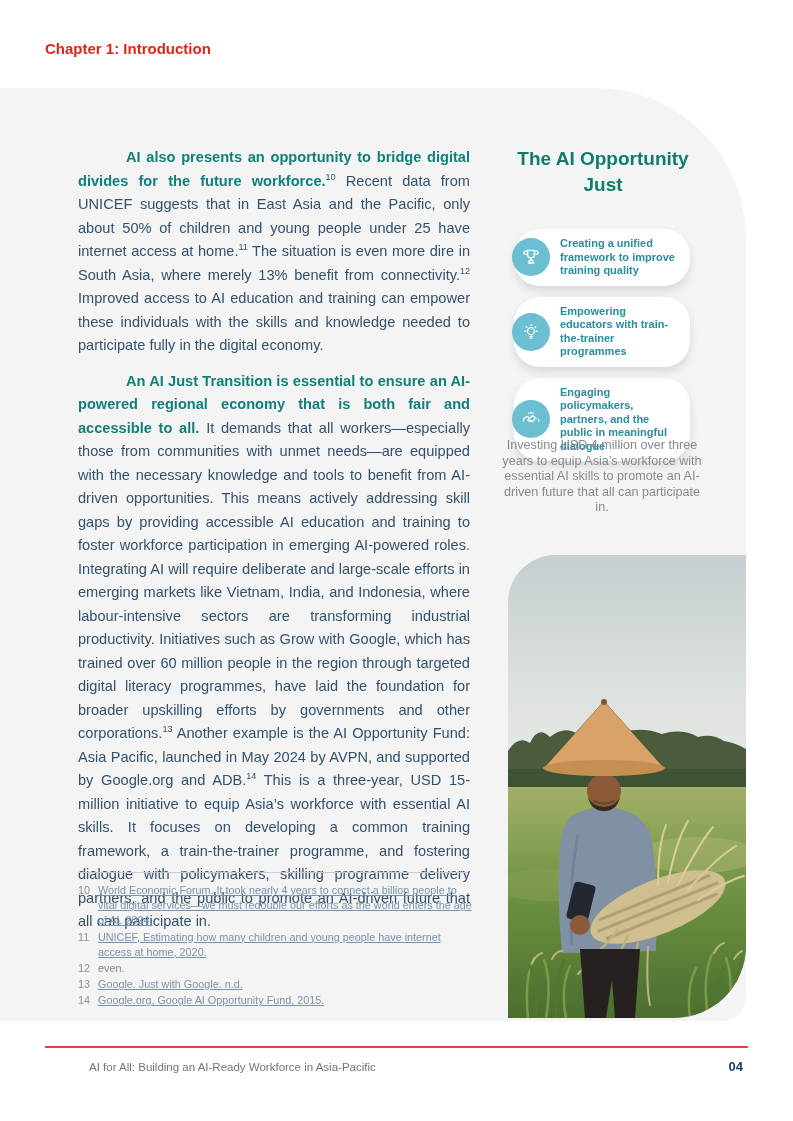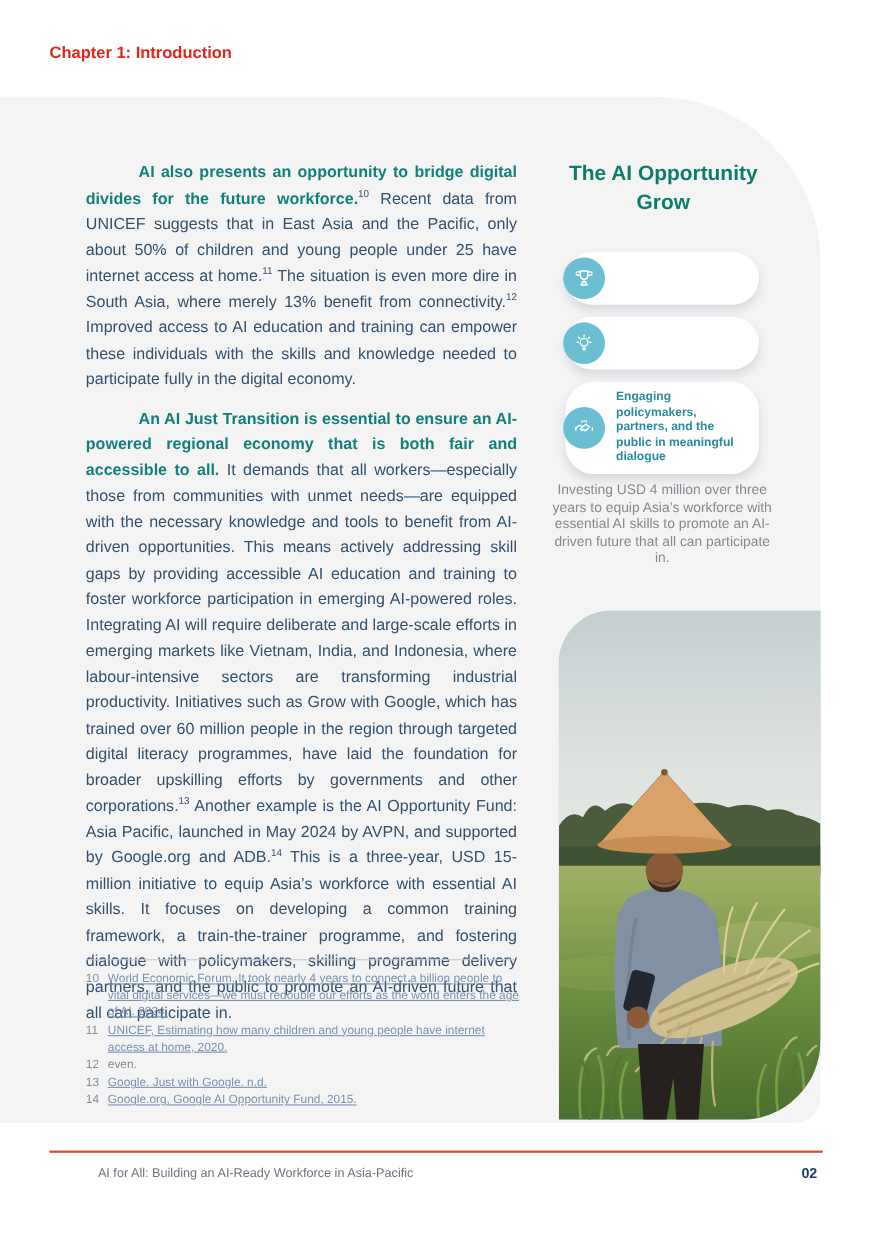--- a/index.html
+++ b/index.html
@@ -82,48 +82,50 @@
       <div class="fn">
         <span class="fn-num">13</span>
         <span class="fn-text link">Google. Just with Google. n.d.</span>
       </div>
       <div class="fn">
         <span class="fn-num">14</span>
         <span class="fn-text link">Google.org, Google AI Opportunity Fund, 2015.</span>
       </div>
     </div>
 
-  <div class="sidebar-title">The AI Opportunity Grow</div>
+  <div class="sidebar-title">The AI Opportunity Just</div>
 
   <div class="cards">
     <div class="card">
       <span class="card-icon">
         <svg width="20" height="20" viewBox="0 0 24 24" fill="none" stroke="#ffffff" stroke-width="1.6" stroke-linecap="round" stroke-linejoin="round">
           <path d="M8 4h8v5a4 4 0 0 1-8 0z"></path>
           <path d="M8 5H5.2a1.8 1.8 0 0 0 0 3.6H8"></path>
           <path d="M16 5h2.8a1.8 1.8 0 0 1 0 3.6H16"></path>
           <path d="M12 13v3"></path>
           <path d="M8.5 19h7"></path>
           <path d="M10 16h4l.7 3h-5.4z"></path>
         </svg>
       </span>
+      <span class="card-label">Creating a unified framework to improve training quality</span>
     </div>
     <div class="card">
       <span class="card-icon">
         <svg width="20" height="20" viewBox="0 0 24 24" fill="none" stroke="#ffffff" stroke-width="1.5" stroke-linecap="round">
           <circle cx="12" cy="11" r="4.2"></circle>
           <path d="M10.6 17.3h2.8"></path>
           <path d="M10.9 19.2h2.2"></path>
           <path d="M12 3.2v1.2"></path>
           <path d="M6.2 5.6l.9.9"></path>
           <path d="M17.8 5.6l-.9.9"></path>
           <path d="M4.5 11h1.3"></path>
           <path d="M18.2 11h1.3"></path>
         </svg>
       </span>
+      <span class="card-label">Empowering educators with train-the-trainer programmes</span>
     </div>
     <div class="card">
       <span class="card-icon">
         <svg width="20" height="20" viewBox="0 0 24 24" fill="none" stroke="#ffffff" stroke-width="1.5" stroke-linecap="round" stroke-linejoin="round">
           <path d="M3 12l4-3 3.5 1.5L14 8l4 3"></path>
           <path d="M10.5 10.5L8 13.5l2 1.5 1.5-1.5 1.5 1.8 1.8-1.2 1.5-2"></path>
           <path d="M3 12v2.5"></path>
           <path d="M21 12v2.5"></path>
           <path d="M9.5 5.5v-1"></path>
           <path d="M12 5v-1.2"></path>
@@ -213,15 +215,15 @@
         <path d="M230 463 q-4 -40 4 -58"></path>
       </g>
       <g stroke="#c9c488" stroke-width="2" fill="none" stroke-linecap="round" opacity="0.8">
         <path d="M24 408 q4 -8 10 -10 M44 404 q4 -8 10 -8 M206 398 q4 -8 10 -10 M226 404 q4 -6 8 -8"></path>
       </g>
     </svg>
   </div>
 
   <div class="footer-line"></div>
   <div class="footer-text">AI for All: Building an AI-Ready Workforce in Asia-Pacific</div>
-  <div class="page-number">02</div>
+  <div class="page-number">04</div>
 
 </div>
 
 </body></html>

